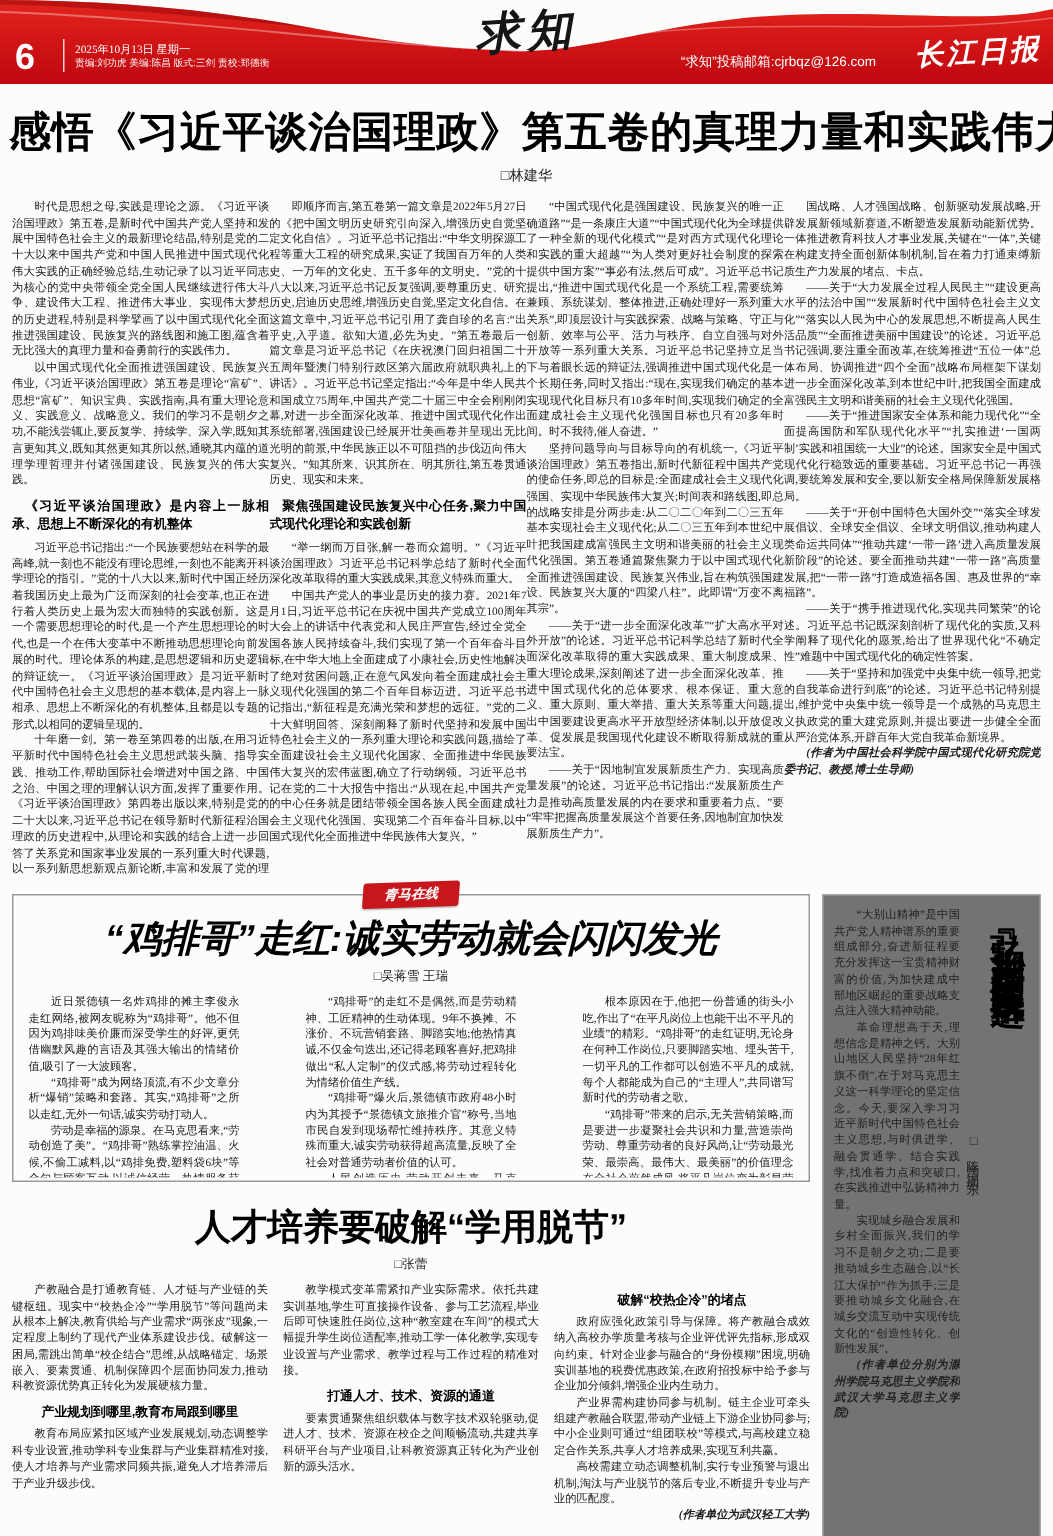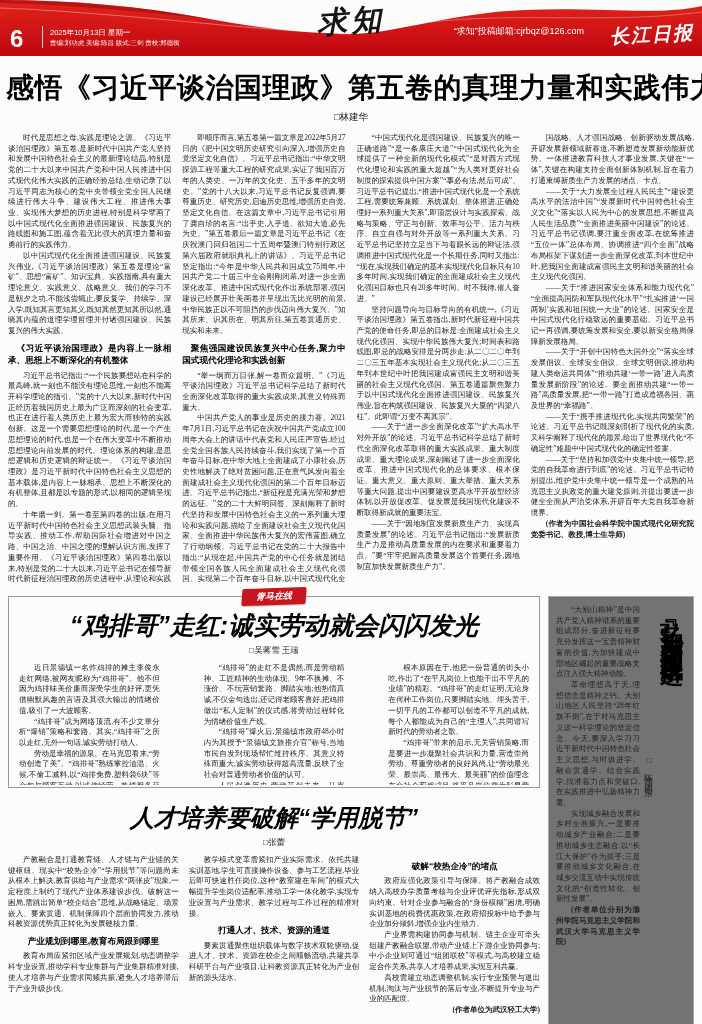--- a/index.html
+++ b/index.html
@@ -9,56 +9,56 @@
     font-family:"Liberation Serif",serif;color:#1a1a1a;
   }
   
   .masthead{position:relative;height:56px;overflow:hidden;}
   .masthead svg{position:absolute;left:0;top:0;}
   .page-num{position:absolute;left:10px;bottom:5px;color:#fff;font-size:24px;font-weight:bold;
     font-family:"Liberation Sans",sans-serif;line-height:1;}
   .mast-divider{position:absolute;left:42px;bottom:8px;height:22px;width:1px;background:rgba(255,255,255,.8);}
   .date-block{position:absolute;left:50px;bottom:8px;color:#fff;
     font-family:"Liberation Sans",sans-serif;}
-  .date-line{font-size:7.5px;line-height:1.5;}
+  .date-line{font-size:7.5px;line-height:1.5;font-family:Liberation Serif, serif;}
   .editors-line{font-size:6.5px;line-height:1.5;opacity:.95;}
   .brand{position:absolute;left:50%;top:1px;transform:translateX(-50%) rotate(-4deg);
     font-size:30px;font-weight:bold;font-style:italic;color:#151515;letter-spacing:4px;
     font-family:"Liberation Serif",serif;}
-  .email{position:absolute;right:118px;bottom:18px;color:#fff;font-size:9px;
+  .email{position:absolute;right:118px;bottom:8px;color:#fff;font-size:9px;
     font-family:"Liberation Sans",sans-serif;}
   .paper-name{position:absolute;right:8px;bottom:8px;color:#fff;font-size:19px;
     font-weight:bold;font-style:italic;letter-spacing:2px;transform:rotate(-3deg);}
   
   .main-article{padding:0 6px;}
   h1.main-headline{font-size:28px;font-weight:900;text-align:center;margin:13px 0 4px;
     letter-spacing:.5px;white-space:nowrap;font-family:"Liberation Sans",sans-serif;color:#000;}
   .byline{text-align:center;font-size:9.5px;color:#222;margin:0 0 9px;}
-  .cols4{display:flex;gap:11px;height:452px;overflow:hidden;padding:0 2px;}
+  .cols4{display:flex;height:452px;overflow:hidden;padding:0 2px;}
   .col{flex:1 1 0;font-size:7.5px;line-height:1.43;text-align:justify;overflow:hidden;color:#212121;}
   .para{margin:0;text-indent:2em;}
   .colhead{font-weight:bold;font-size:8.6px;line-height:1.45;margin:5px 0 4px;text-indent:1em;
     font-family:"Liberation Sans",sans-serif;color:#000;}
-  .note{font-weight:bold;}
+  .note{font-style:italic;font-weight:bold;}
   
   .bottom{display:flex;gap:8px;padding:0 8px;margin-top:11px;}
   .bottom-left{flex:1 1 auto;min-width:0;}
   .boxed{border:1px solid #9a9a9a;position:relative;padding:12px 10px 6px;height:192px;box-sizing:border-box;}
   .tag{position:absolute;top:-9px;left:50%;transform:translateX(-50%) skewX(-6deg) rotate(-2deg);
     background:#c8161d;color:#fff;font-size:9px;font-weight:bold;font-style:italic;
     padding:2px 14px;border-radius:2px;box-shadow:0 1px 1px rgba(0,0,0,.25);white-space:nowrap;}
   h2.worker-headline{font-size:25px;font-weight:900;text-align:center;margin:0 0 3px;
     font-family:"Liberation Sans",sans-serif;color:#000;font-style:italic;}
   .byline-sm{text-align:center;font-size:8.5px;margin:0 0 6px;color:#222;}
   .cols3{display:flex;gap:10px;overflow:hidden;}
   .cols3 .col{flex:1 1 0;}
   .worker-cols{height:122px;gap:44px;}
   .article3{margin-top:14px;}
   h2.talent-headline{font-size:24px;font-weight:900;text-align:center;margin:2px 0 3px;
-    font-family:"Liberation Sans",sans-serif;color:#000;font-style:italic;}
+    font-family:"Liberation Sans",sans-serif;color:#000;}
   .talent-cols{height:170px;}
   .article3 .colhead{text-align:center;text-indent:0;}
   .article3 .note{text-align:right;text-indent:0;}
   
   .sidebar{width:146px;min-width:146px;border:1px solid #a8a8a8;box-sizing:border-box;
     height:456px;padding:8px 5px 8px 7px;display:flex;gap:3px;overflow:hidden;background:#737373;}
   .sidebar-body{width:84px;min-width:84px;font-size:7.5px;line-height:1.43;text-align:justify;
     overflow:hidden;color:#212121;}
   .sidebar-byline{writing-mode:vertical-rl;font-size:8.5px;padding-top:150px;color:#222;letter-spacing:2px;}
   .sidebar-title{writing-mode:vertical-rl;font-size:23px;font-weight:900;line-height:1.1;
@@ -176,21 +176,21 @@
             </div>
         </div>
       </div>
 
     </div>
 
     <aside class="sidebar">
       <div class="sidebar-body">
           <p class="para">“大别山精神”是中国共产党人精神谱系的重要组成部分,奋进新征程要充分发挥这一宝贵精神财富的价值,为加快建成中部地区崛起的重要战略支点注入强大精神动能。</p>
           <p class="para">革命理想高于天,理想信念是精神之钙。大别山地区人民坚持“28年红旗不倒”,在于对马克思主义这一科学理论的坚定信念。今天,要深入学习习近平新时代中国特色社会主义思想,与时俱进学、融会贯通学、结合实践学,找准着力点和突破口,在实践推进中弘扬精神力量。</p>
-          <p class="para">实现城乡融合发展和乡村全面振兴,一是要推动城乡产业融合;二是要推动城乡生态融合,以“长江大保护”作为抓手;三是要推动城乡文化融合,在城乡交流互动中实现传统文化的“创造性转化、创新性发展”。</p>
+          <p class="para">实现城乡融合发展和乡村全面振兴,我们的学习不是朝夕之功;二是要推动城乡生态融合,以“长江大保护”作为抓手;三是要推动城乡文化融合,在城乡交流互动中实现传统文化的“创造性转化、创新性发展”。</p>
           <p class="para note">(作者单位分别为滁州学院马克思主义学院和武汉大学马克思主义学院)</p>
         </div>
       <div class="sidebar-byline">□陈光洁 周绍东</div>
       <div class="sidebar-title">弘扬『大别山精神』的实践推进</div>
     </aside>
   </section>
 
 </div>
 
 </body></html>

